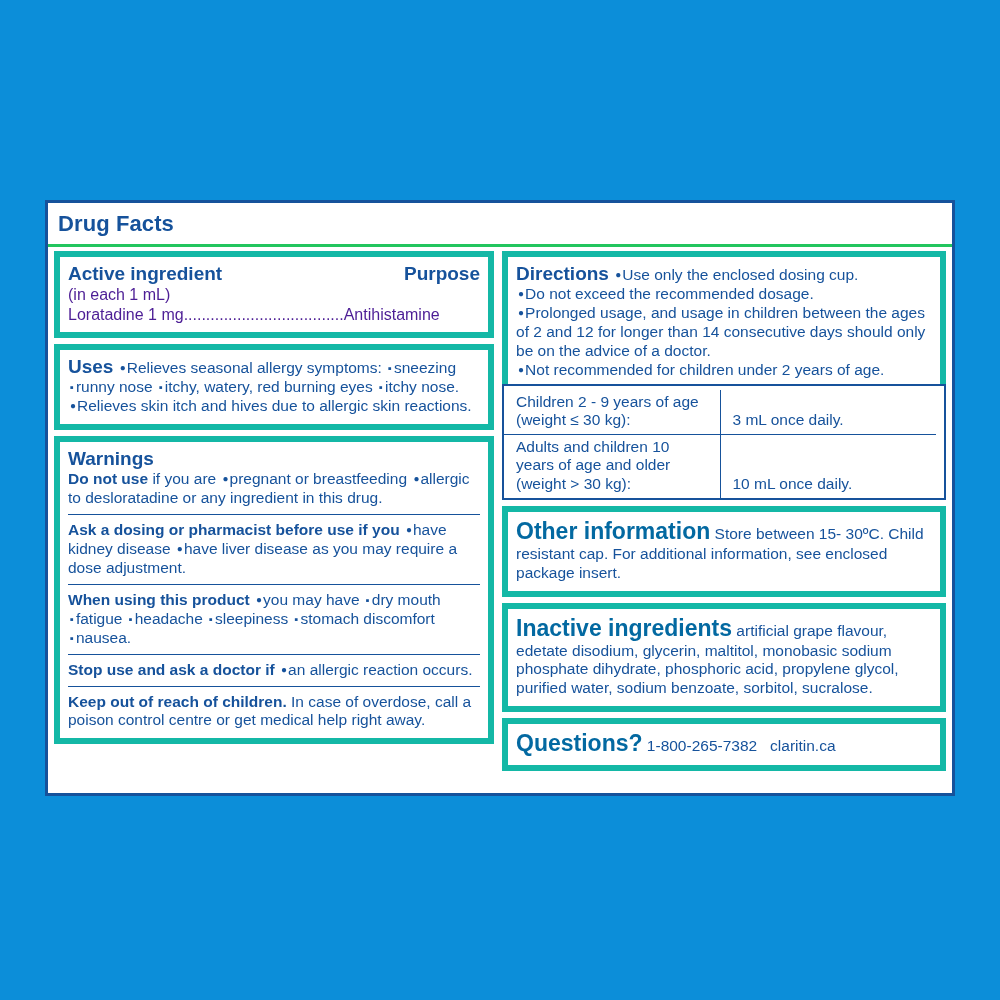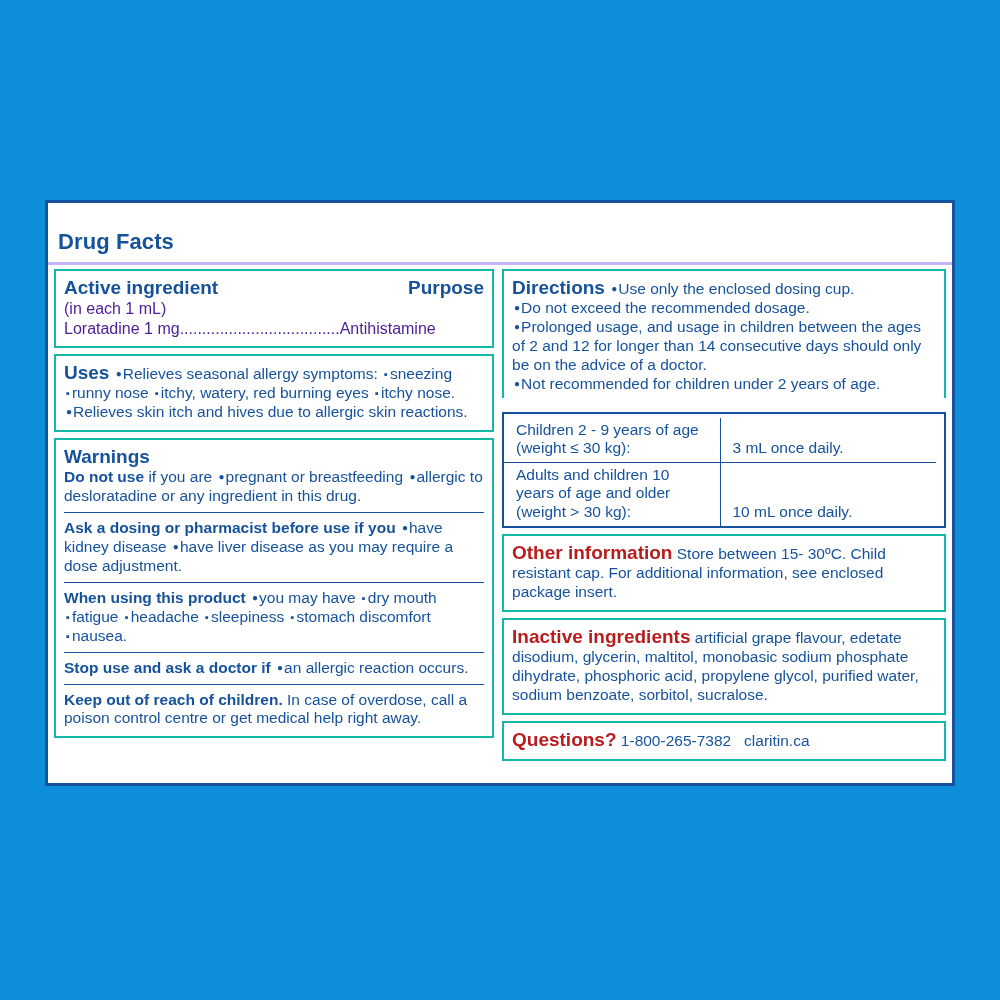--- a/index.html
+++ b/index.html
@@ -21,43 +21,43 @@
     width: 910px;
     background: #ffffff;
     border: 3px solid #16529b;
     box-sizing: border-box;
   }
 
   .dfacts-title {
     font-size: 22px;
     font-weight: bold;
     color: #16529b;
-    padding: 26px 10px 7px 10px;
-    border-bottom: 3px solid #c4b5fd;
+    padding: 8px 10px 7px 10px;
+    border-bottom: 3px solid #22c55e;
     letter-spacing: 0.1px;
   }
 
   .cols {
     display: flex;
     align-items: flex-start;
   }
 
   .col-left {
     width: 455px;
     box-sizing: border-box;
     padding: 4px 6px 6px 6px;
   }
   .col-right {
     width: 455px;
     box-sizing: border-box;
     padding: 4px 6px 6px 2px;
   }
 
   .box {
-    border: 2px solid #14b8a6;
+    border: 6px solid #14b8a6;
     box-sizing: border-box;
     padding: 5px 8px 8px 8px;
     margin-bottom: 6px;
     color: #16529b;
     font-size: 15.5px;
     line-height: 1.22;
   }
   .box.last { margin-bottom: 16px; }
 
   .hdr {
@@ -125,23 +125,23 @@
   }
   .dose-table td.right {
     border-left: 1px solid #16529b;
     padding-left: 12px;
   }
   .dose-table tr.rowline td {
     border-bottom: 1px solid #16529b;
   }
 
   .inline-hdr {
-    font-size: 19px;
-    font-weight: bold;
-    color: #b91c1c;
+    font-size: 23px;
+    font-weight: bold;
+    color: #0369a1;
   }
 </style>
 </head>
 <body>
 
 <div class="panel">
 
   <div class="dfacts-title">Drug Facts</div>
 
   <div class="cols">
@@ -212,21 +212,21 @@
         <p class="para">
           <span class="bold">Keep out of reach of children.</span>
           <span>In case of overdose, call a poison control centre or get medical help right away.</span>
         </p>
       </div>
 
     </div>
 
     <div class="col-right">
 
-      <div class="box" style="border-bottom:none; margin-bottom:14px; padding-bottom:4px;">
+      <div class="box" style="border-bottom:none; margin-bottom:0; padding-bottom:4px;">
         <p class="para">
           <span class="hdr">Directions</span>
           <span class="bull">Use only the enclosed dosing cup.</span>
           <span style="display:block" class="bull">Do not exceed the recommended dosage.</span>
           <span style="display:block" class="bull">Prolonged usage, and usage in children between the ages of 2 and 12 for longer than 14 consecutive days should only be on the advice of a doctor.</span>
           <span style="display:block" class="bull">Not recommended for children under 2 years of age.</span>
         </p>
       </div>
 
       <div class="dose-box">

